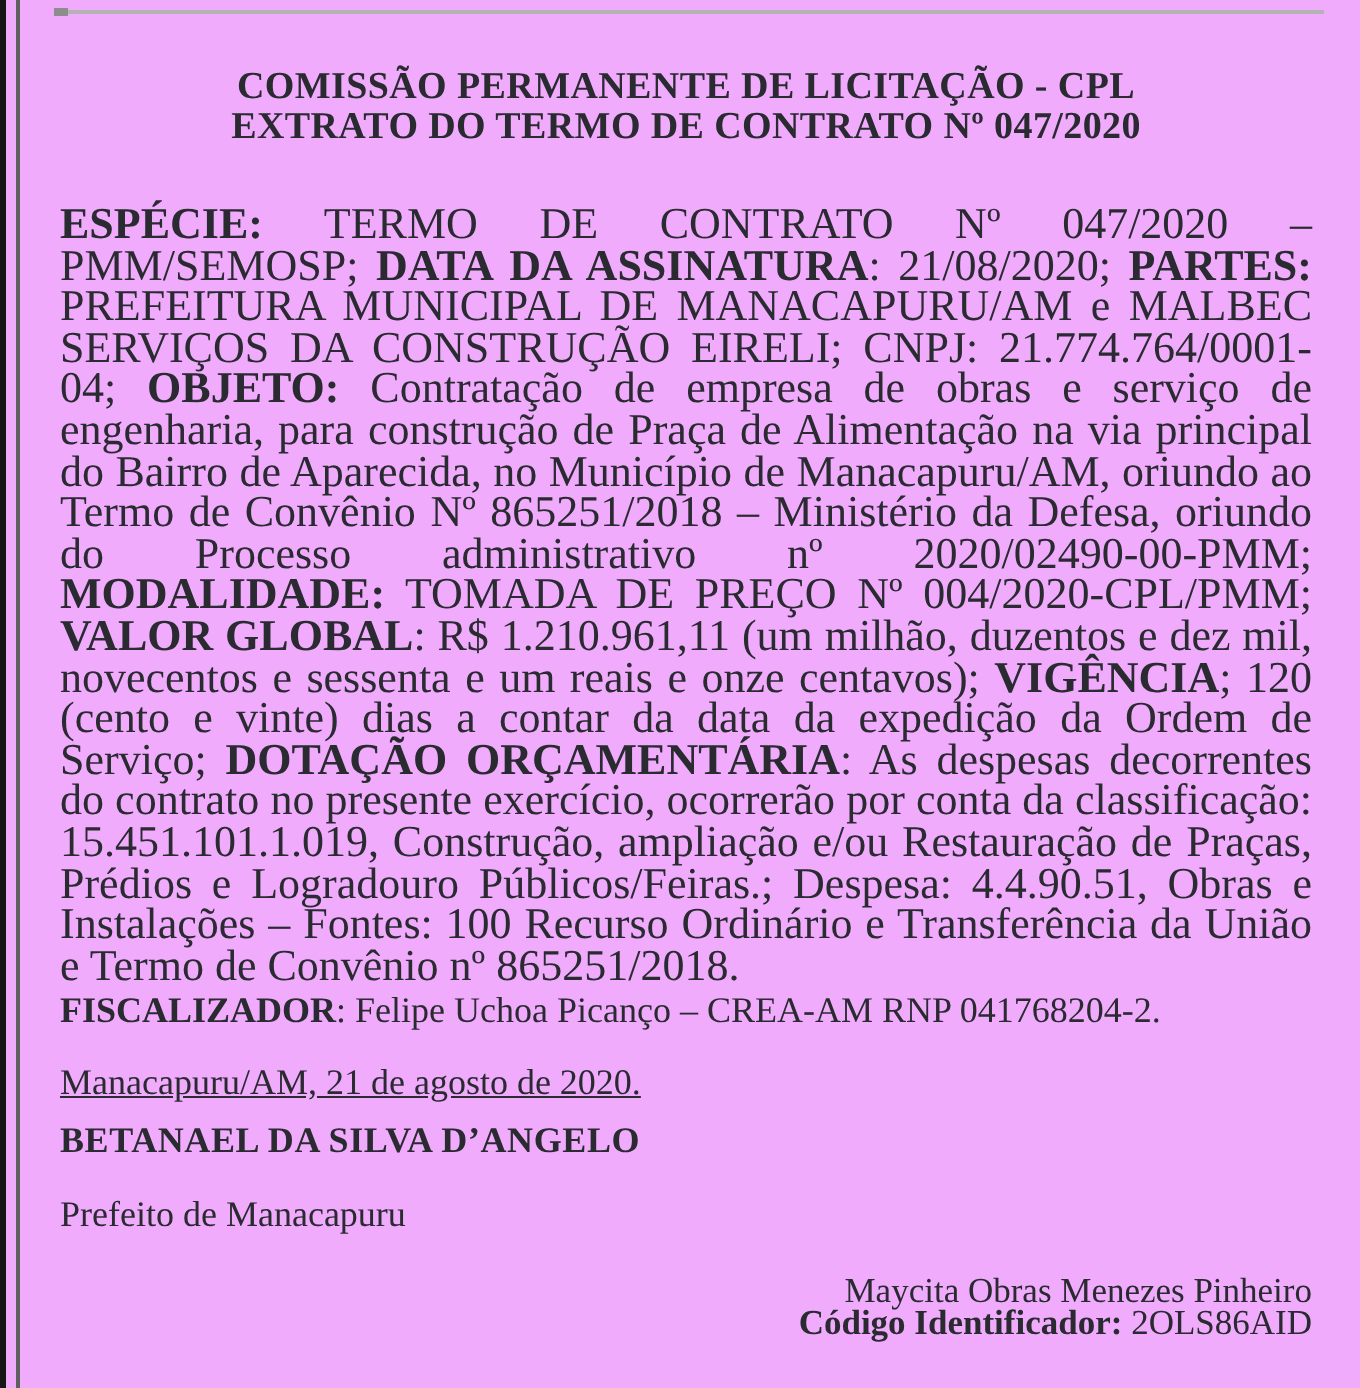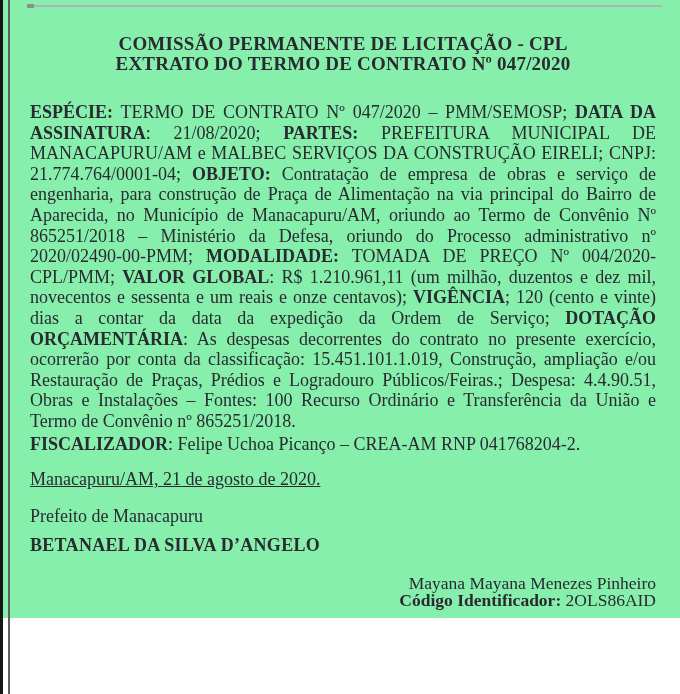--- a/index.html
+++ b/index.html
@@ -3,37 +3,37 @@
 <meta charset="utf-8">
 <style>
   html,body { margin:0; padding:0; }
   body {
     width:680px; height:694px; overflow:hidden;
     background:#ffffff;
     font-family:"Liberation Serif", serif;
     color:#2a2a31;
     -webkit-font-smoothing:antialiased;
   }
-  .page { position:relative; width:680px; height:618px; background:#86efac; }
+  .page { position:relative; width:680px; height:694px; background:#f0abfc; }
 
   
   .edge-bar  { position:absolute; left:0; top:0; width:3px; height:694px; background:#161616; }
   .edge-line { position:absolute; left:8px; top:0; width:2px; height:694px; background:#5f5f5f; }
   .top-rule  { position:absolute; left:27px; top:5px; width:635px; height:2px; background:#b3b3b3; }
   .top-rule-tip { position:absolute; left:27px; top:4px; width:7px; height:4px; background:#8d8d8d; }
 
   .content { position:absolute; left:30px; top:0; width:626px; }
 
   .title {
     margin:34px 0 0 0; text-align:center; font-weight:700;
     font-size:19px; line-height:19.5px; letter-spacing:0.2px;
   }
   .par {
     margin:29px 0 0 0; text-align:justify;
-    font-size:18px; line-height:20.6px;
+    font-size:22px; line-height:20.6px;
   }
   .line { font-size:18px; line-height:20.6px; margin:0; }
   .fisc   { margin-top:2px; }
   .amparo { margin-top:17px; }
   .date   { margin-top:15px;text-decoration:underline; }
   .signer { margin-top:9px; font-weight:700; letter-spacing:0.3px; }
   .role   { margin-top:16px; }
 
   .footer { margin-top:19px; text-align:right; font-size:17.5px; line-height:16.8px; }
   .b { font-weight:700; }
@@ -54,23 +54,23 @@
       <div>EXTRATO DO TERMO DE CONTRATO Nº 047/2020</div>
     </div>
 
     <p class="par"><span class="b">ESPÉCIE:</span><span> TERMO DE CONTRATO Nº 047/2020 – PMM/SEMOSP; </span><span class="b">DATA DA ASSINATURA</span><span>: 21/08/2020; </span><span class="b">PARTES:</span><span> PREFEITURA MUNICIPAL DE MANACAPURU/AM e MALBEC SERVIÇOS DA CONSTRUÇÃO EIRELI; CNPJ: 21.774.764/0001-04; </span><span class="b">OBJETO:</span><span> Contratação de empresa de obras e serviço de engenharia, para construção de Praça de Alimentação na via principal do Bairro de Aparecida, no Município de Manacapuru/AM, oriundo ao Termo de Convênio Nº 865251/2018 – Ministério da Defesa, oriundo do Processo administrativo nº 2020/02490-00-PMM; </span><span class="b">MODALIDADE:</span><span> TOMADA DE PREÇO Nº 004/2020-CPL/PMM; </span><span class="b">VALOR GLOBAL</span><span>: R$ 1.210.961,11 (um milhão, duzentos e dez mil, novecentos e sessenta e um reais e onze centavos); </span><span class="b">VIGÊNCIA</span><span>; 120 (cento e vinte) dias a contar da data da expedição da Ordem de Serviço; </span><span class="b">DOTAÇÃO ORÇAMENTÁRIA</span><span>: As despesas decorrentes do contrato no presente exercício, ocorrerão por conta da classificação: 15.451.101.1.019, Construção, ampliação e/ou Restauração de Praças, Prédios e Logradouro Públicos/Feiras.; Despesa: 4.4.90.51, Obras e Instalações – Fontes: 100 Recurso Ordinário e Transferência da União e Termo de Convênio nº 865251/2018.</span></p>
 
     <p class="par line fisc"><span class="b">FISCALIZADOR</span><span>: Felipe Uchoa Picanço – CREA-AM RNP 041768204-2.</span></p>
 
 
     <p class="line date">Manacapuru/AM, 21 de agosto de 2020.</p>
 
+    <p class="line signer">BETANAEL DA SILVA D’ANGELO</p>
+
     <p class="line role">Prefeito de Manacapuru</p>
 
-    <p class="line signer">BETANAEL DA SILVA D’ANGELO</p>
-
     <div class="footer">
-      <div>Mayana Mayana Menezes Pinheiro</div>
+      <div>Maycita Obras Menezes Pinheiro</div>
       <div><span class="b">Código Identificador:</span><span> 2OLS86AID</span></div>
     </div>
 
   </div>
 </div>
 
 </body></html>

